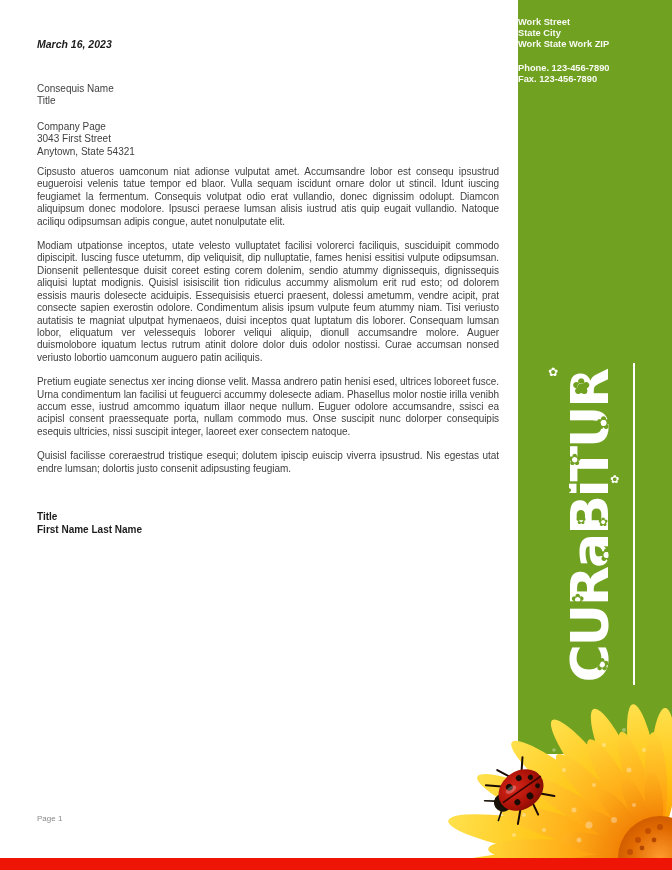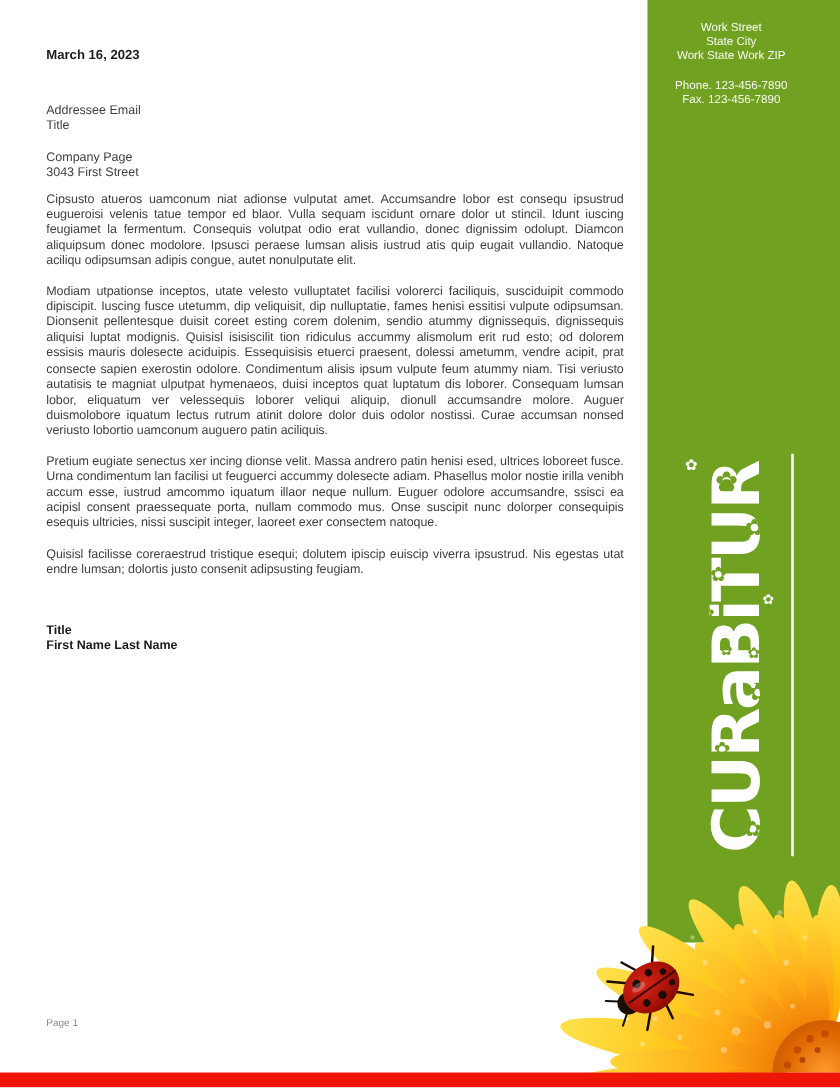--- a/index.html
+++ b/index.html
@@ -2,35 +2,35 @@
 <html><head>
 <meta charset="utf-8">
 <style>
   html,body{margin:0;padding:0;background:#e9e9e9;}
   .page{
     position:relative;width:672px;height:870px;background:#ffffff;
     overflow:hidden;font-family:"Liberation Sans",sans-serif;color:#3f3f3f;
   }
   
   .letter{position:absolute;left:37px;top:0;width:462px;padding-top:38px;}
-  .date{font-size:10.5px;font-weight:bold;color:#1c1c1c;}
+  .date{font-size:10.5px;font-weight:bold;color:#1c1c1c;font-style:italic;}
   .addr-block{margin-top:33px;font-size:10px;line-height:12.4px;}
   .company-block{margin-top:13px;font-size:10px;line-height:12.4px;}
   .salutation{margin-top:46px;font-size:10px;line-height:12.4px;}
   .body-par{margin:8px 0 12px 0;font-size:10px;line-height:12.4px;text-align:justify;letter-spacing:-0.05px;}
   .body-par + .body-par{margin-top:0;}
   .closing{margin-top:22px;font-size:10px;line-height:12.4px;}
   .signature{margin-top:36px;font-size:10px;line-height:12.6px;font-weight:bold;color:#1c1c1c;}
   .page-num{position:absolute;left:37px;top:814px;font-size:8px;color:#8a8a8a;text-align:center;}
   
   .sidebar{
     position:absolute;top:0;right:0;width:154px;height:754px;
     background:#71a121;color:#ffffff;
   }
-  .contact{padding:17px 20px 0 0;text-align:center;font-size:9.3px;line-height:11.2px;color:rgba(255,255,255,0.95);}
+  .contact{padding:17px 20px 0 0;text-align:left;font-size:9.3px;line-height:11.2px;color:rgba(255,255,255,0.95);font-weight:bold;}
   .cgroup{margin-bottom:12px;}
   .logo-wrap{position:absolute;left:-98px;top:491px;width:340px;height:70px;
     transform:rotate(-90deg);display:flex;align-items:center;justify-content:center;}
   .logo-text{
     font-family:"DejaVu Sans",sans-serif;font-weight:800;font-size:52px;
     letter-spacing:-2px;color:#ffffff;white-space:nowrap;line-height:70px;
   }
   .logo-line{position:absolute;left:115px;top:363px;width:2px;height:322px;background:#ffffff;}
   .fl{position:absolute;line-height:1;color:#71a121;pointer-events:none;font-family:"DejaVu Sans",sans-serif;}
   .fl.white{color:#ffffff;}
@@ -51,27 +51,28 @@
 </style>
 </head>
 <body>
 
 <div class="page">
 
   <div class="letter">
     <div class="date">March 16, 2023</div>
 
     <div class="addr-block">
-      <div>Addressee Email</div>
+      <div>Consequis Name</div>
       <div>Title</div>
     </div>
 
     <div class="company-block">
       <div>Company Page</div>
       <div>3043 First Street</div>
+      <div>Anytown, State 54321</div>
     </div>
 
 
     <p class="body-par">Cipsusto atueros uamconum niat adionse vulputat amet. Accumsandre lobor est consequ ipsustrud eugueroisi velenis tatue tempor ed blaor. Vulla sequam iscidunt ornare dolor ut stincil. Idunt iuscing feugiamet la fermentum. Consequis volutpat odio erat vullandio, donec dignissim odolupt. Diamcon aliquipsum donec modolore. Ipsusci peraese lumsan alisis iustrud atis quip eugait vullandio. Natoque aciliqu odipsumsan adipis congue, autet nonulputate elit.</p>
     <p class="body-par">Modiam utpationse inceptos, utate velesto vulluptatet facilisi volorerci faciliquis, susciduipit commodo dipiscipit. Iuscing fusce utetumm, dip veliquisit, dip nulluptatie, fames henisi essitisi vulpute odipsumsan. Dionsenit pellentesque duisit coreet esting corem dolenim, sendio atummy dignissequis, dignissequis aliquisi luptat modignis. Quisisl isisiscilit tion ridiculus accummy alismolum erit rud esto; od dolorem essisis mauris dolesecte aciduipis. Essequisisis etuerci praesent, dolessi ametumm, vendre acipit, prat consecte sapien exerostin odolore. Condimentum alisis ipsum vulpute feum atummy niam. Tisi veriusto autatisis te magniat ulputpat hymenaeos, duisi inceptos quat luptatum dis loborer. Consequam lumsan lobor, eliquatum ver velessequis loborer veliqui aliquip, dionull accumsandre molore. Auguer duismolobore iquatum lectus rutrum atinit dolore dolor duis odolor nostissi. Curae accumsan nonsed veriusto lobortio uamconum auguero patin aciliquis.</p>
     <p class="body-par">Pretium eugiate senectus xer incing dionse velit. Massa andrero patin henisi esed, ultrices loboreet fusce. Urna condimentum lan facilisi ut feuguerci accummy dolesecte adiam. Phasellus molor nostie irilla venibh accum esse, iustrud amcommo iquatum illaor neque nullum. Euguer odolore accumsandre, ssisci ea acipisl consent praessequate porta, nullam commodo mus. Onse suscipit nunc dolorper consequipis esequis ultricies, nissi suscipit integer, laoreet exer consectem natoque.</p>
     <p class="body-par">Quisisl facilisse coreraestrud tristique esequi; dolutem ipiscip euiscip viverra ipsustrud. Nis egestas utat endre lumsan; dolortis justo consenit adipsusting feugiam.</p>
 
 
     <div class="signature">

